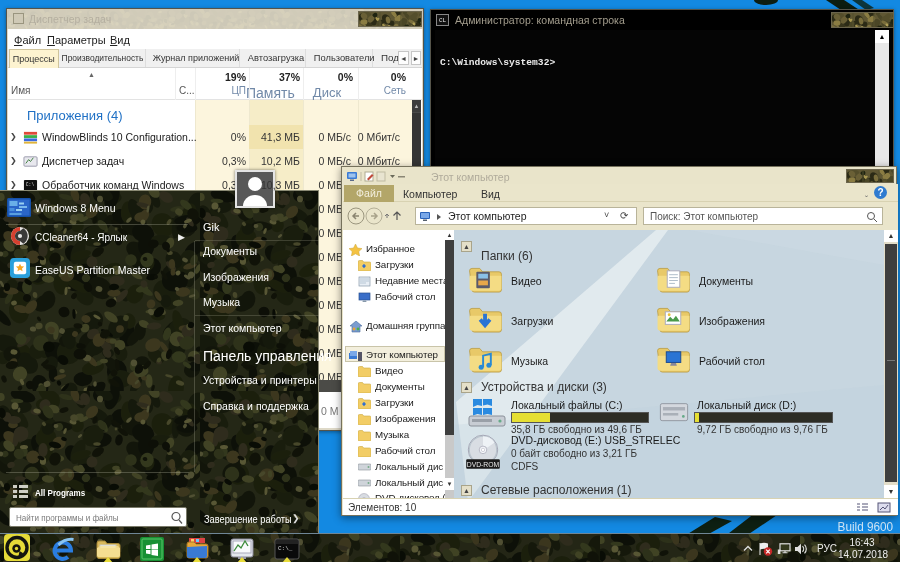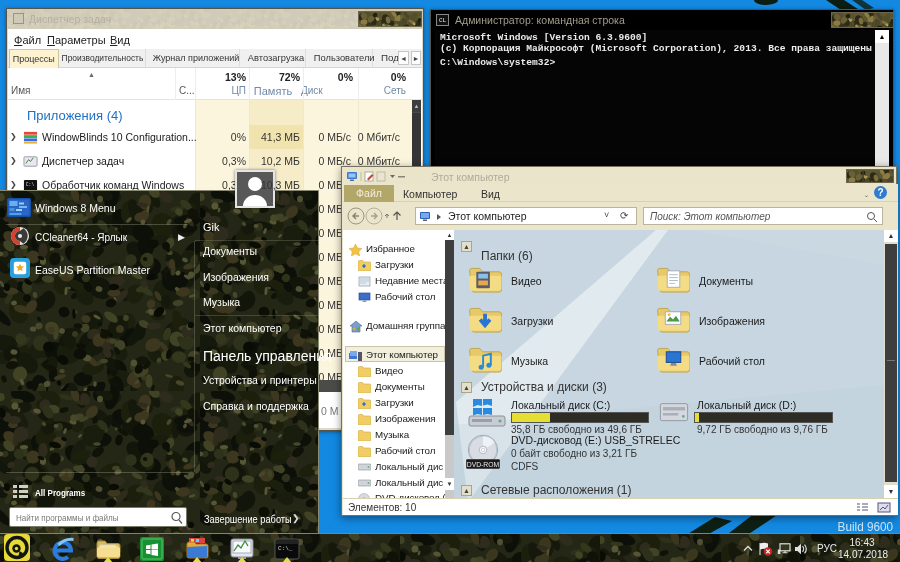--- a/index.html
+++ b/index.html
@@ -645,26 +645,26 @@
       <div class="abs" style="left:302px;top:0;width:63px;height:18px;border-right:1px solid #ddd;line-height:18px"><span style="display:inline-block;white-space:nowrap;transform:scaleX(.95);transform-origin:0 0;padding-left:4px">Пользователи</span></div>
       <div class="abs" style="left:369px;top:0;width:24px;height:18px;text-align:left;line-height:18px;padding-left:4px">Под</div>
       <div class="abs" style="left:390px;top:2px;width:11px;height:14px;background:#fdfdfd;border:1px solid #c6c6c6;font-size:7px;text-align:center;line-height:13px;color:#444">◄</div>
       <div class="abs" style="left:403px;top:2px;width:10px;height:14px;background:#fdfdfd;border:1px solid #c6c6c6;font-size:7px;text-align:center;line-height:13px;color:#444">►</div>
     </div>
 
     <div class="abs" style="left:0;top:39px;width:100%;height:32px;background:#fff;border-bottom:1px solid #e3e3e3">
       <div class="abs" style="left:80px;top:3px;font-size:7px;color:#666">▲</div>
       <div class="abs" style="left:3px;top:17px;font-size:10px;color:#555">Имя</div>
       <div class="abs" style="left:171px;top:17px;font-size:10px;color:#555">С...</div>
-      <div class="abs" style="left:185px;top:3px;width:53px;text-align:right;font-size:10.5px;color:#222;font-weight:bold">13%</div>
+      <div class="abs" style="left:185px;top:3px;width:53px;text-align:right;font-size:10.5px;color:#222;font-weight:bold">19%</div>
       <div class="abs" style="left:185px;top:17px;width:53px;text-align:right;font-size:10px;color:#7189a8">ЦП</div>
-      <div class="abs" style="left:238px;top:3px;width:54px;text-align:right;font-size:10.5px;color:#222;font-weight:bold">72%</div>
-      <div class="abs" style="left:238px;top:17px;width:54px;text-align:center;font-size:11px;color:#7189a8">Память</div>
+      <div class="abs" style="left:238px;top:3px;width:54px;text-align:right;font-size:10.5px;color:#222;font-weight:bold">37%</div>
+      <div class="abs" style="left:238px;top:17px;width:54px;text-align:left;font-size:14px;color:#7189a8">Память</div>
       <div class="abs" style="left:293px;top:3px;width:52px;text-align:right;font-size:10.5px;color:#222;font-weight:bold">0%</div>
-      <div class="abs" style="left:293px;top:17px;width:52px;text-align:left;font-size:10px;color:#7189a8">Диск</div>
+      <div class="abs" style="left:293px;top:17px;width:52px;text-align:center;font-size:13px;color:#7189a8">Диск</div>
       <div class="abs" style="left:348px;top:3px;width:50px;text-align:right;font-size:10.5px;color:#222;font-weight:bold">0%</div>
       <div class="abs" style="left:348px;top:17px;width:50px;text-align:right;font-size:10px;color:#7189a8">Сеть</div>
       <div class="abs" style="left:167px;top:0;width:1px;height:32px;background:#eee"></div>
       <div class="abs" style="left:187px;top:0;width:1px;height:32px;background:#eee"></div>
       <div class="abs" style="left:241px;top:0;width:1px;height:32px;background:#eee"></div>
       <div class="abs" style="left:295px;top:0;width:1px;height:32px;background:#eee"></div>
       <div class="abs" style="left:350px;top:0;width:1px;height:32px;background:#eee"></div>
     </div>
 
     <div class="abs" style="left:0;top:71px;width:100%;height:280px;background:#fff;overflow:hidden" id="tmlist">
@@ -749,22 +749,20 @@
   <div class="abs" style="left:5px;top:4px;width:13px;height:12px;background:#111;border:1px solid #888;color:#eee;font-size:6px;line-height:11px;text-align:center;font-family:'Liberation Mono',monospace">CL</div>
   <div class="abs" style="left:24px;top:4px;font-size:10.5px;color:#a39d8d">Администратор: командная строка</div>
   <div class="abs" style="left:400px;top:2px;width:63px;height:16px;border:1px solid #6b654d;overflow:hidden">
       <svg width="63" height="16">
         <rect width="63" height="16" fill="url(#camoB)"></rect>
         <line x1="21" y1="0" x2="21" y2="16" stroke="#55512f"></line>
         <line x1="42" y1="0" x2="42" y2="16" stroke="#55512f"></line>
       </svg>
     </div>
   <div class="abs" style="left:4px;top:20px;width:440px;height:145px;background:#050505;font-family:'Liberation Mono',monospace;font-weight:bold;font-size:9.6px;color:#ececec;white-space:pre;line-height:10.6px;overflow:hidden">
-    <div class="abs" style="left:5px;top:3px">Microsoft Windows [Version 6.3.9600]
-(c) Корпорация Майкрософт (Microsoft Corporation), 2013. Все права защищены</div>
     <div class="abs" style="left:5px;top:28px">C:\Windows\system32&gt;</div>
   </div>
   <div class="abs" style="left:444px;top:20px;width:14px;height:145px;background:#e8e8e8">
     <div class="abs" style="left:0;top:0;width:14px;height:13px;background:#fff;font-size:7px;text-align:center;line-height:13px;color:#000">▲</div>
 
   </div>
 </div>
 
 <div class="abs" id="exp" style="left:341px;top:166px;width:556px;height:350px;background:#e9e4ca;border:1px solid #75715c;box-shadow:0 2px 8px rgba(0,0,0,.45)">
   <div class="abs" style="left:4px;top:2px;width:100%;height:15px">
@@ -811,21 +809,21 @@
           <rect x="1" y="1" width="10" height="7" rx="1" fill="#2a62b8"></rect>
           <rect x="2" y="2" width="8" height="5" fill="#7aa8e8"></rect>
           <rect x="4" y="8.5" width="4" height="1.5" fill="#55606e"></rect>
           <path d="M18,3 l4,3 -4,3z" fill="#555"></path>
         </svg>
       <div class="abs" style="left:32px;top:2px;font-size:10.5px;color:#222">Этот компьютер</div>
       <div class="abs" style="left:188px;top:2px;font-size:9px;color:#444">˅</div>
       <div class="abs" style="left:204px;top:2px;font-size:10px;color:#444">⟳</div>
     </div>
     <div class="abs" style="left:300px;top:5px;width:240px;height:18px;background:#fff;border:1px solid #b9b49a">
-      <div class="abs" style="left:6px;top:3px;font-size:10px;font-style:italic;color:#555">Поиск: Этот компьютер</div>
+      <div class="abs" style="left:6px;top:3px;font-size:10px;color:#555">Поиск: Этот компьютер</div>
       <svg class="abs" style="left:222px;top:3px" width="12" height="12" viewBox="0 0 12 12">
           <circle cx="5" cy="5" r="3.5" fill="none" stroke="#555"></circle>
           <path d="M8,8 l3,3" stroke="#555"></path>
         </svg>
     </div>
   </div>
 
   <div class="abs" style="left:1px;top:63px;width:555px;height:268px;background:#fff">
     <div class="abs" style="left:0;top:0;width:102px;height:268px;background:#fff;font-size:9.8px;letter-spacing:-.1px;color:#1a1a1a;overflow:hidden" id="nav">
         <div class="abs" style="left:2px;top:116px;width:100px;height:16px;background:#f3efdd;border:1px solid #c9c4a9"></div>
@@ -992,21 +990,21 @@
         <div class="abs" style="left:27px;top:150px;font-size:12px;color:#333;white-space:nowrap">Устройства и диски (3)</div>
         <svg class="abs" style="left:13px;top:168px" width="40" height="30" viewBox="0 0 40 30">
 <path d="M6,1 h9 v7 l-4.5,-1 -4.5,2z" fill="#2a8ae0"></path>
           <path d="M16,1 h9 v7 l-4.5,-1.5 -4.5,1z" fill="#2a8ae0"></path>
           <path d="M6,10 h9 v7 l-4.5,-1 -4.5,1.5z" fill="#2a8ae0"></path>
           <path d="M16,10 h9 v7 l-4.5,-1 -4.5,1z" fill="#2a8ae0"></path>
 <rect x="2" y="18" width="36" height="10" rx="2" fill="#c8cdd4" stroke="#8a9099"></rect>
           <rect x="5" y="21" width="20" height="3" fill="#9aa0a8"></rect>
           <circle cx="33" cy="23" r="1.6" fill="#6a8"></circle>
         </svg>
-        <div class="abs" style="left:57px;top:169px;font-size:10.5px;color:#1a1a1a;white-space:nowrap">Локальный диск (C:)</div>
+        <div class="abs" style="left:57px;top:169px;font-size:10.5px;color:#1a1a1a;white-space:nowrap">Локальный файлы (C:)</div>
         <div class="abs" style="left:57px;top:182px;width:138px;height:11px;border:1px solid #555;background:#2d2d25">
           <div style="width:38px;height:9px;background:#e6df33"></div>
         </div>
         <div class="abs" style="left:57px;top:194px;font-size:10px;color:#333;white-space:nowrap">35,8 ГБ свободно из 49,6 ГБ</div>
         <svg class="abs" style="left:203px;top:170px" width="34" height="26" viewBox="0 0 40 26">
 <rect x="4" y="2" width="32" height="20" rx="2" fill="#d4d8de" stroke="#8a9099"></rect>
           <rect x="7" y="6" width="26" height="4" fill="#aab0b8"></rect>
           <rect x="7" y="13" width="18" height="3" fill="#aab0b8"></rect>
           <circle cx="31" cy="17" r="1.6" fill="#6a8"></circle>
         </svg>

